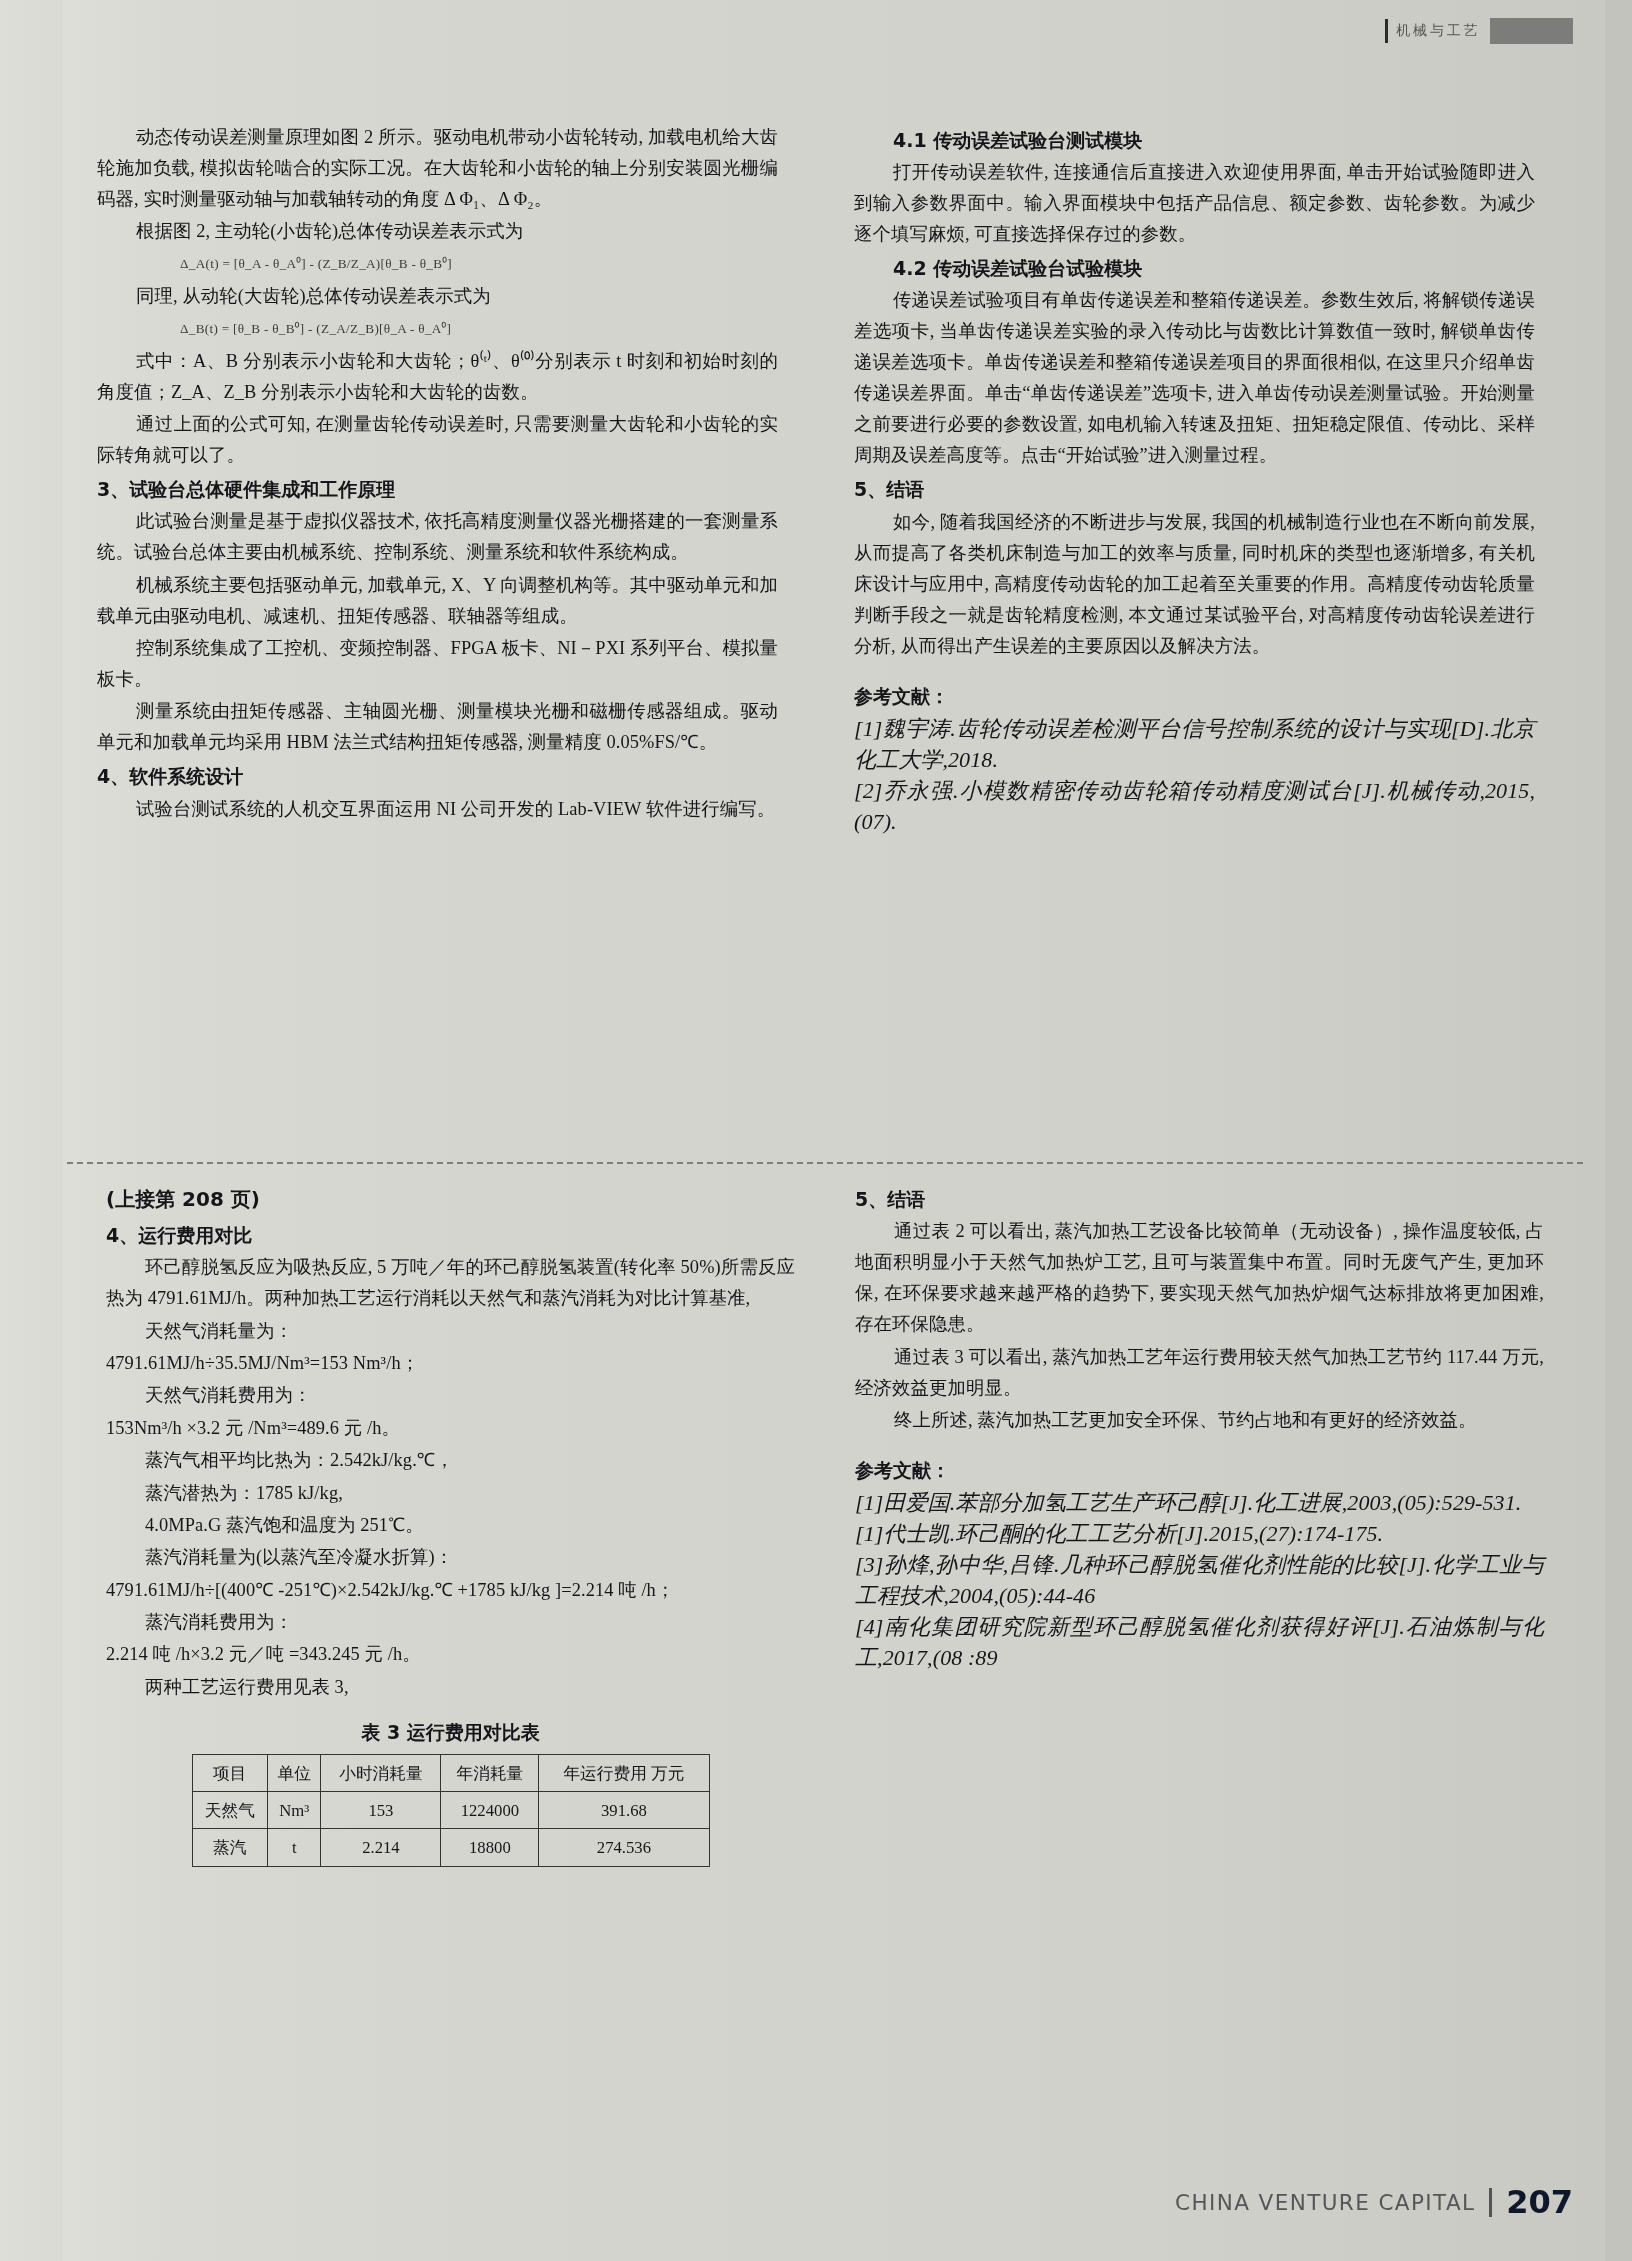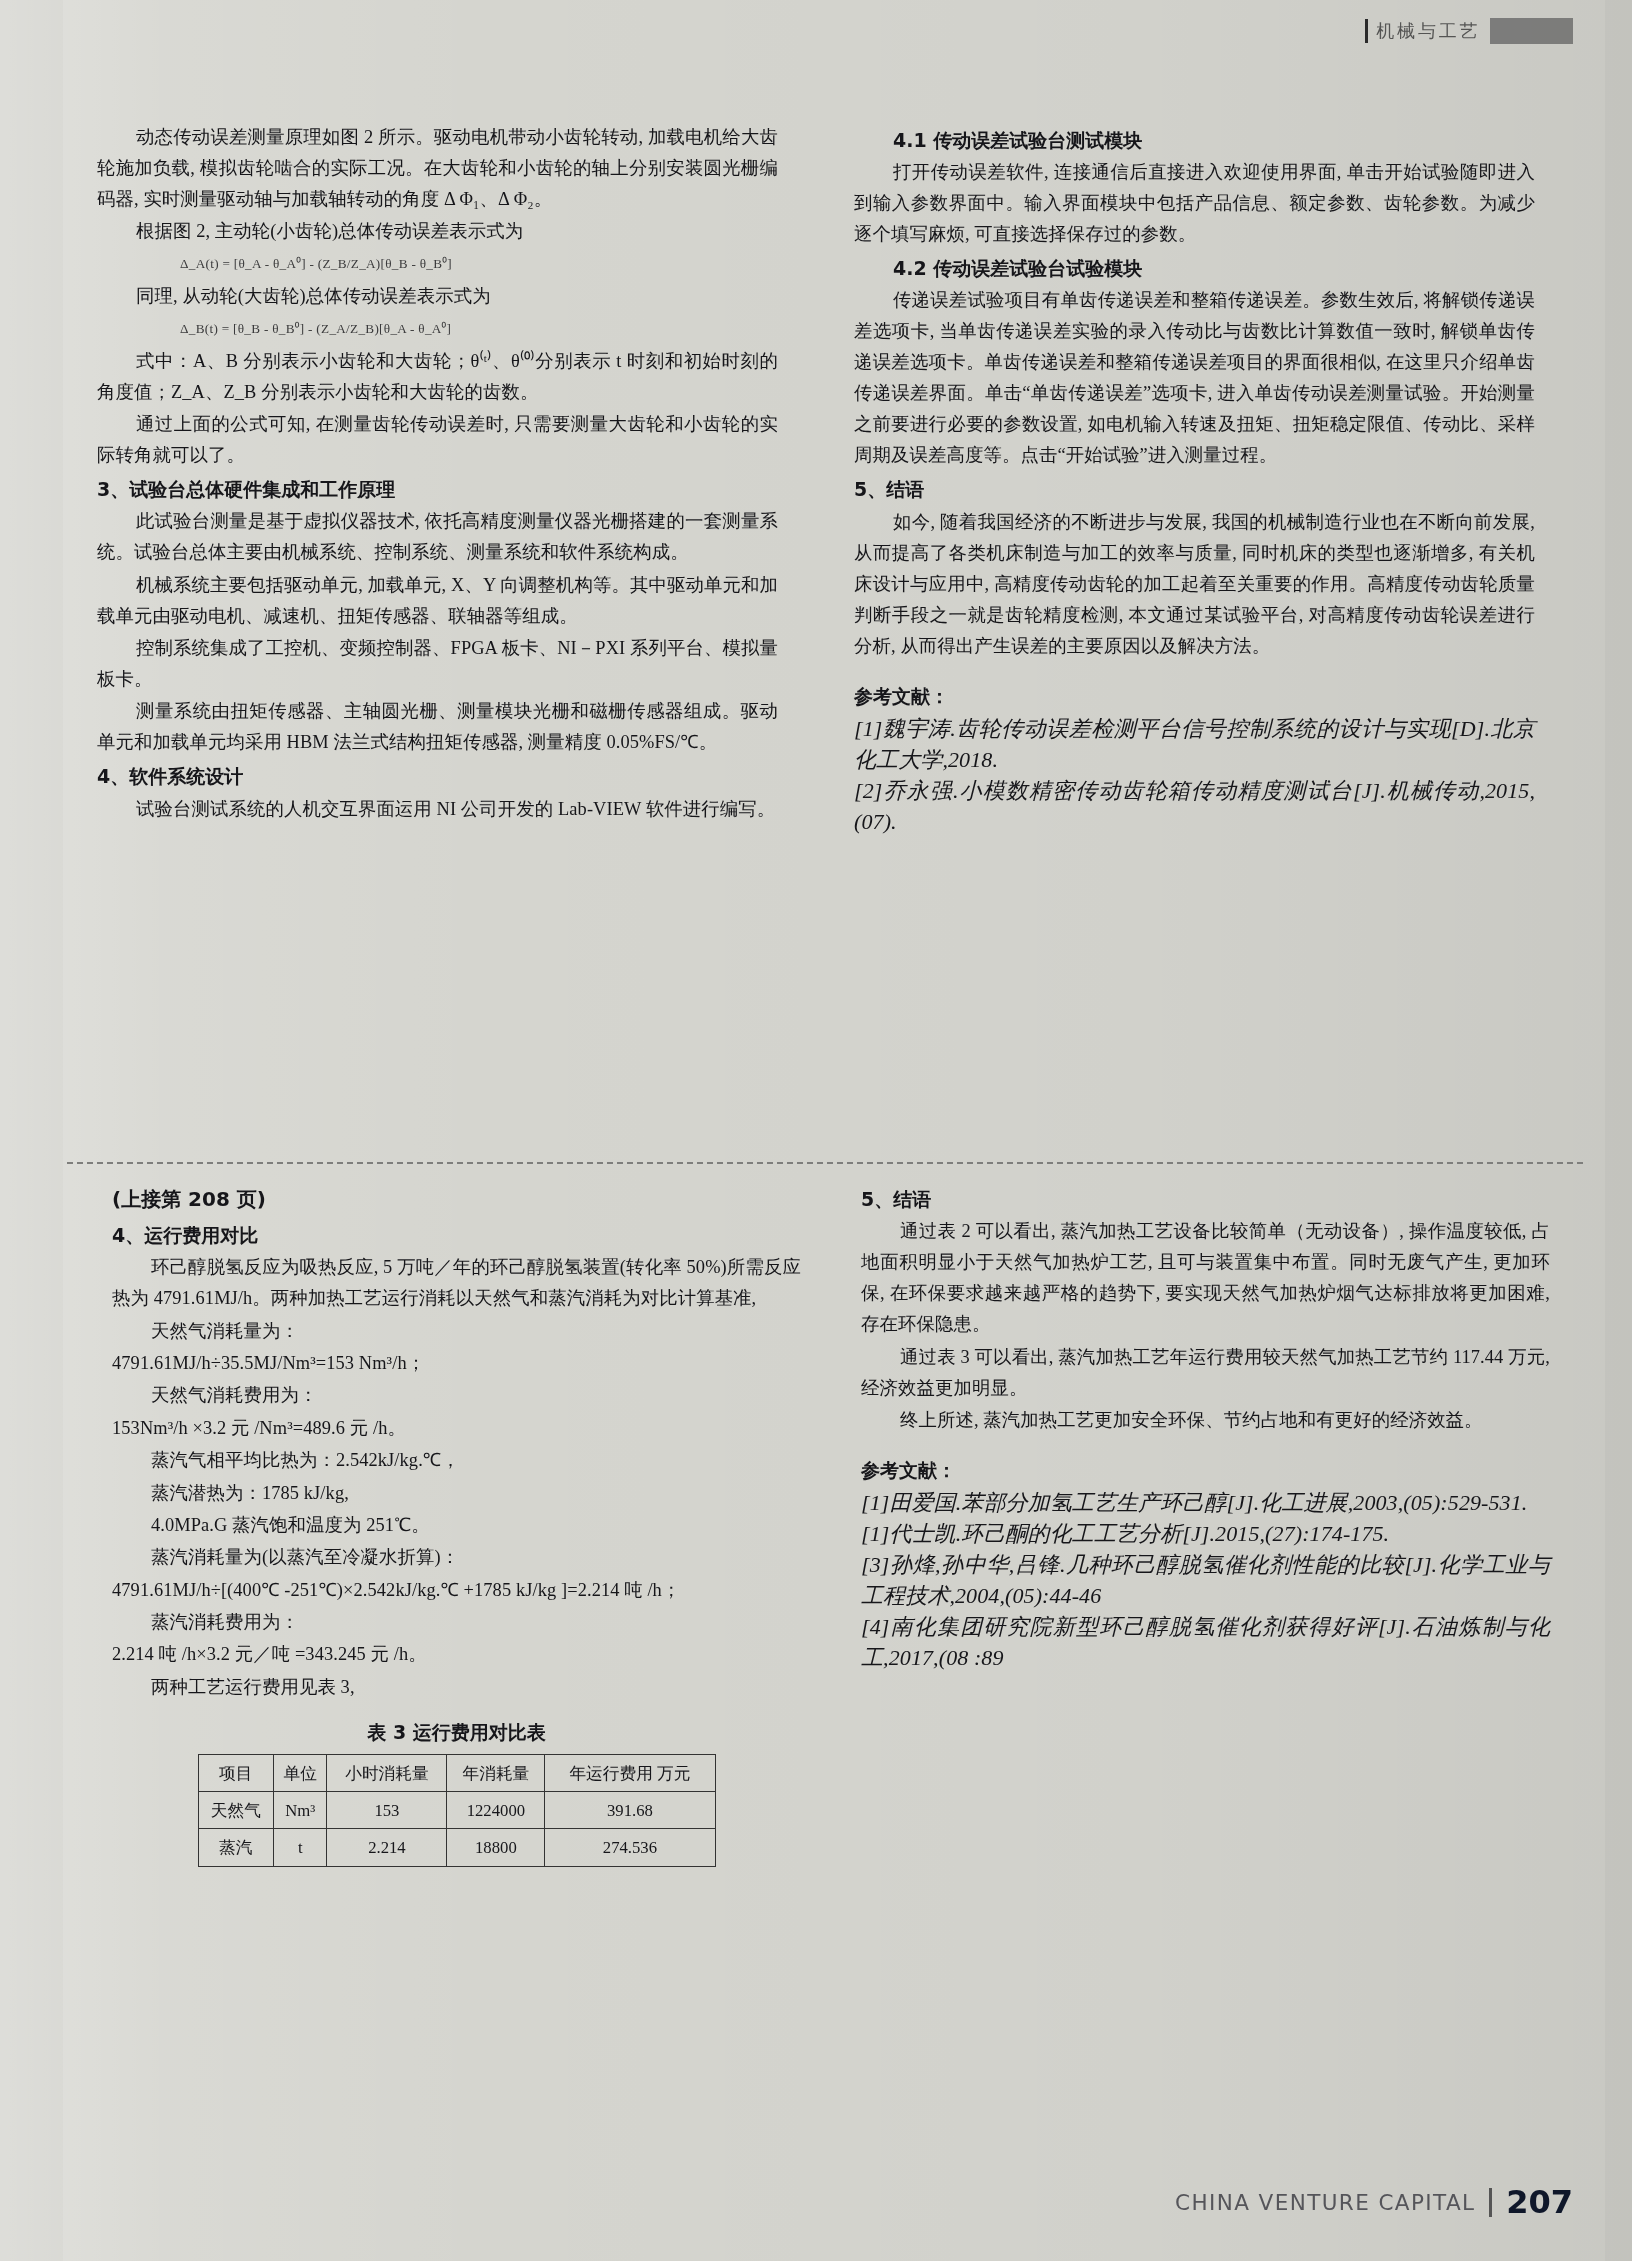--- a/index.html
+++ b/index.html
@@ -44,21 +44,21 @@
     align-items: center;
     z-index: 6;
   }
   .header-rule {
     width: 2.8px;
     height: 23.6px;
     background: #2b2b2b;
     margin-right: 8.3px;
   }
   .header-title {
-    font-size: 18px;
+    font-size: 14px;
     letter-spacing: 2.8px;
     color: #3a3a3a;
     font-family: Liberation Sans, sans-serif;
     filter: blur(0.3px);
     opacity: 0.82;
   }
   .header-block {
     width: 83px;
     height: 26.4px;
     background: #6f6f6d;
@@ -127,21 +127,21 @@
     right: 50px;
     top: 1162px;
     border-top: 2.1px dashed #7e7e7c;
     z-index: 6;
   }
 
   
   .cols2 {
     position: absolute;
     top: 1181px;
-    left: 112px;
+    left: 106px;
     width: 1438px;
     display: flex;
     gap: 60px;
     z-index: 6;
   }
   .cont-note {
     font-size: 20px;
     font-weight: bold;
     line-height: 36px;
     margin: 0 0 2.8px 0;

